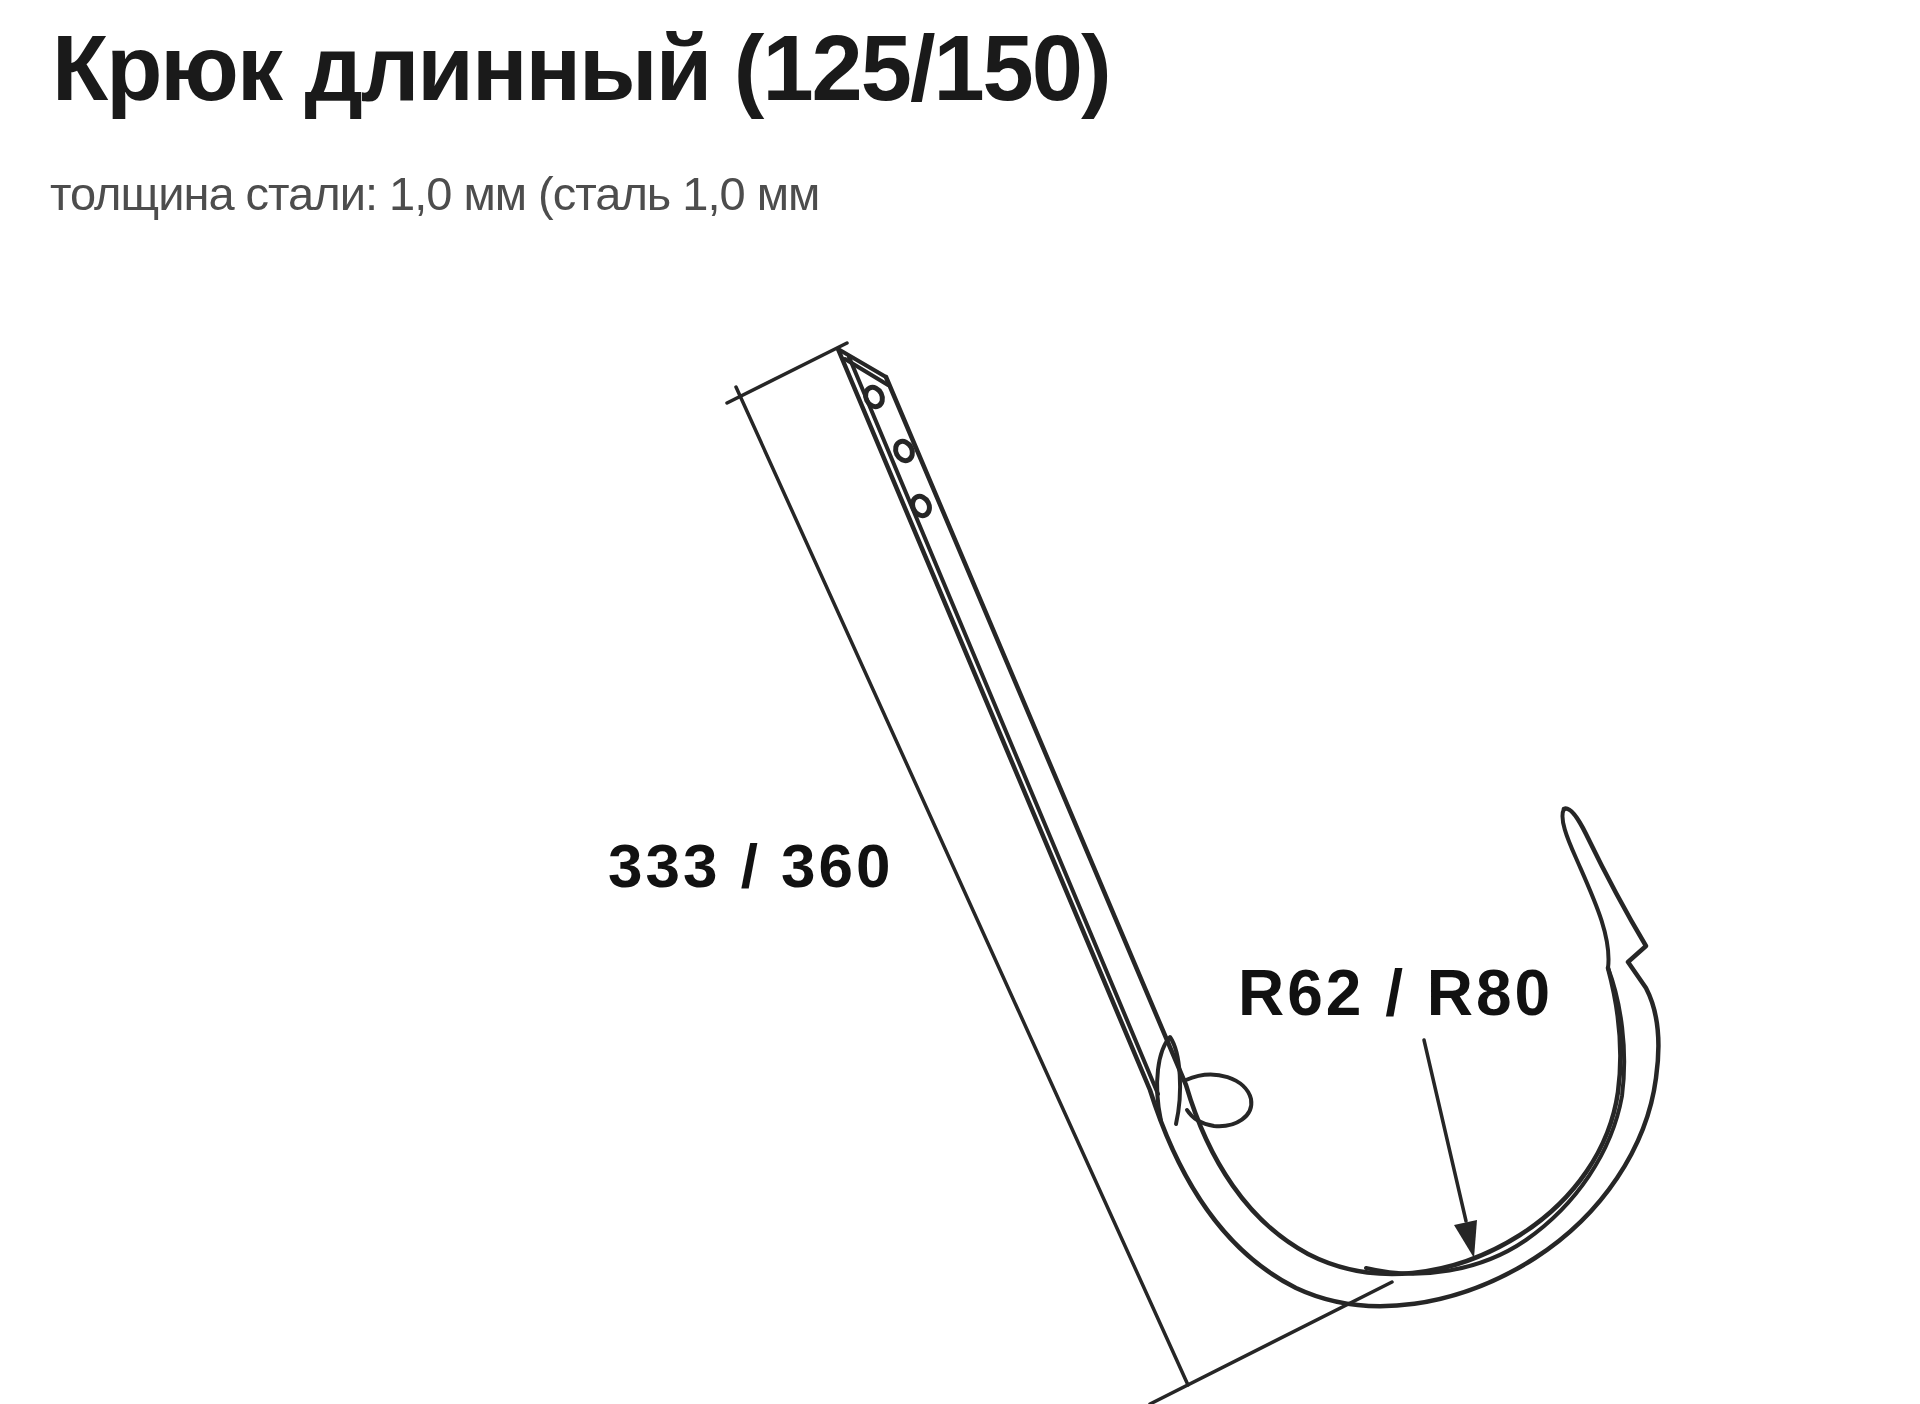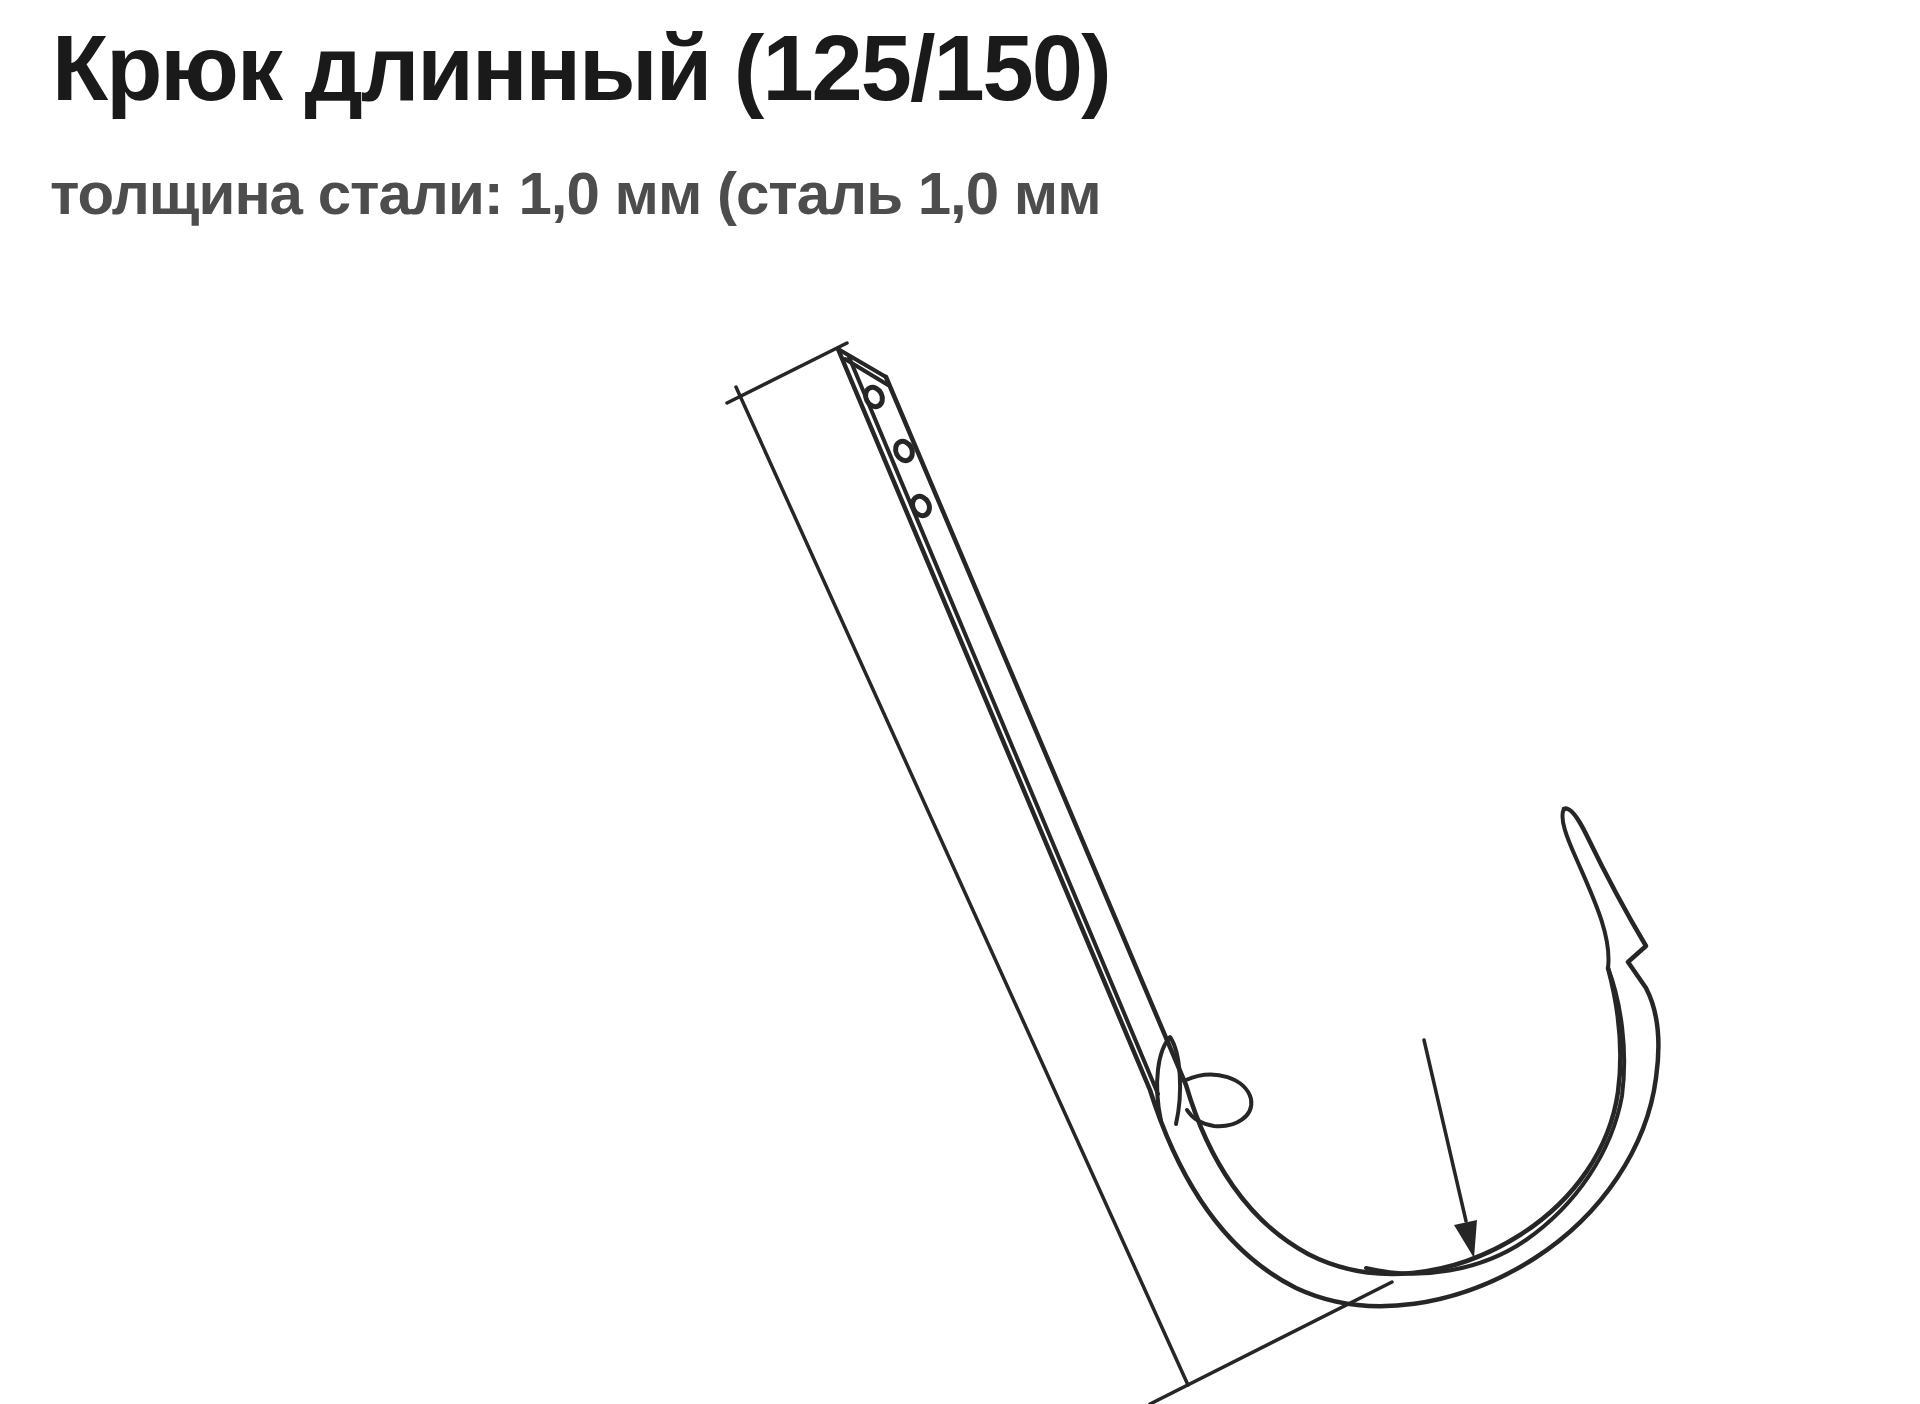--- a/index.html
+++ b/index.html
@@ -13,21 +13,21 @@
   html,body{width:1920px;height:1404px;overflow:hidden;}
   body{background:var(--bg-color);font-family:"Liberation Sans","DejaVu Sans",sans-serif;}
   .canvas{position:relative;width:1920px;height:1132px;background:var(--bg-color);}
   .page-title{
     position:absolute;left:52px;top:16px;
     font-size:92px;font-weight:700;letter-spacing:-2px;
     color:var(--title-color);white-space:nowrap;line-height:1.15;
   }
   .subtitle{
     position:absolute;left:50px;top:152px;
-    font-size:60px;font-weight:700;color:var(--subtitle-color);
+    font-size:47px;font-weight:400;color:var(--subtitle-color);
     line-height:84px;white-space:nowrap;letter-spacing:-1px;
   }
   .drawing-svg{position:absolute;left:0;top:0;width:1920px;height:1404px;}
   .dim-label{
     position:absolute;color:var(--label-color);font-weight:700;white-space:nowrap;
   }
   .dim-label.length{left:608px;top:830px;font-size:62px;letter-spacing:3px;}
   .dim-label.radius{left:1238px;top:956px;font-size:64px;letter-spacing:3px;}
   .outline{stroke:var(--line-color);fill:none;stroke-linecap:round;stroke-linejoin:round;}
   .w4{stroke-width:4px;}
@@ -100,14 +100,16 @@
       <path class="outline w4" d="M 1161 1121
                C 1153 1083 1158 1050 1170 1037
                C 1181 1053 1183 1093 1176 1124"></path>
       <path class="outline w4" d="M 1186 1080
                C 1215 1067 1246 1079 1251 1099
                C 1254 1116 1236 1128 1214 1126
                C 1201 1124 1192 1118 1187 1110"></path>
     </g>
   </svg>
 
+  <div class="dim-label length">333 / 360</div>
+  <div class="dim-label radius">R62 / R80</div>
 
 </div>
 
 </body></html>

